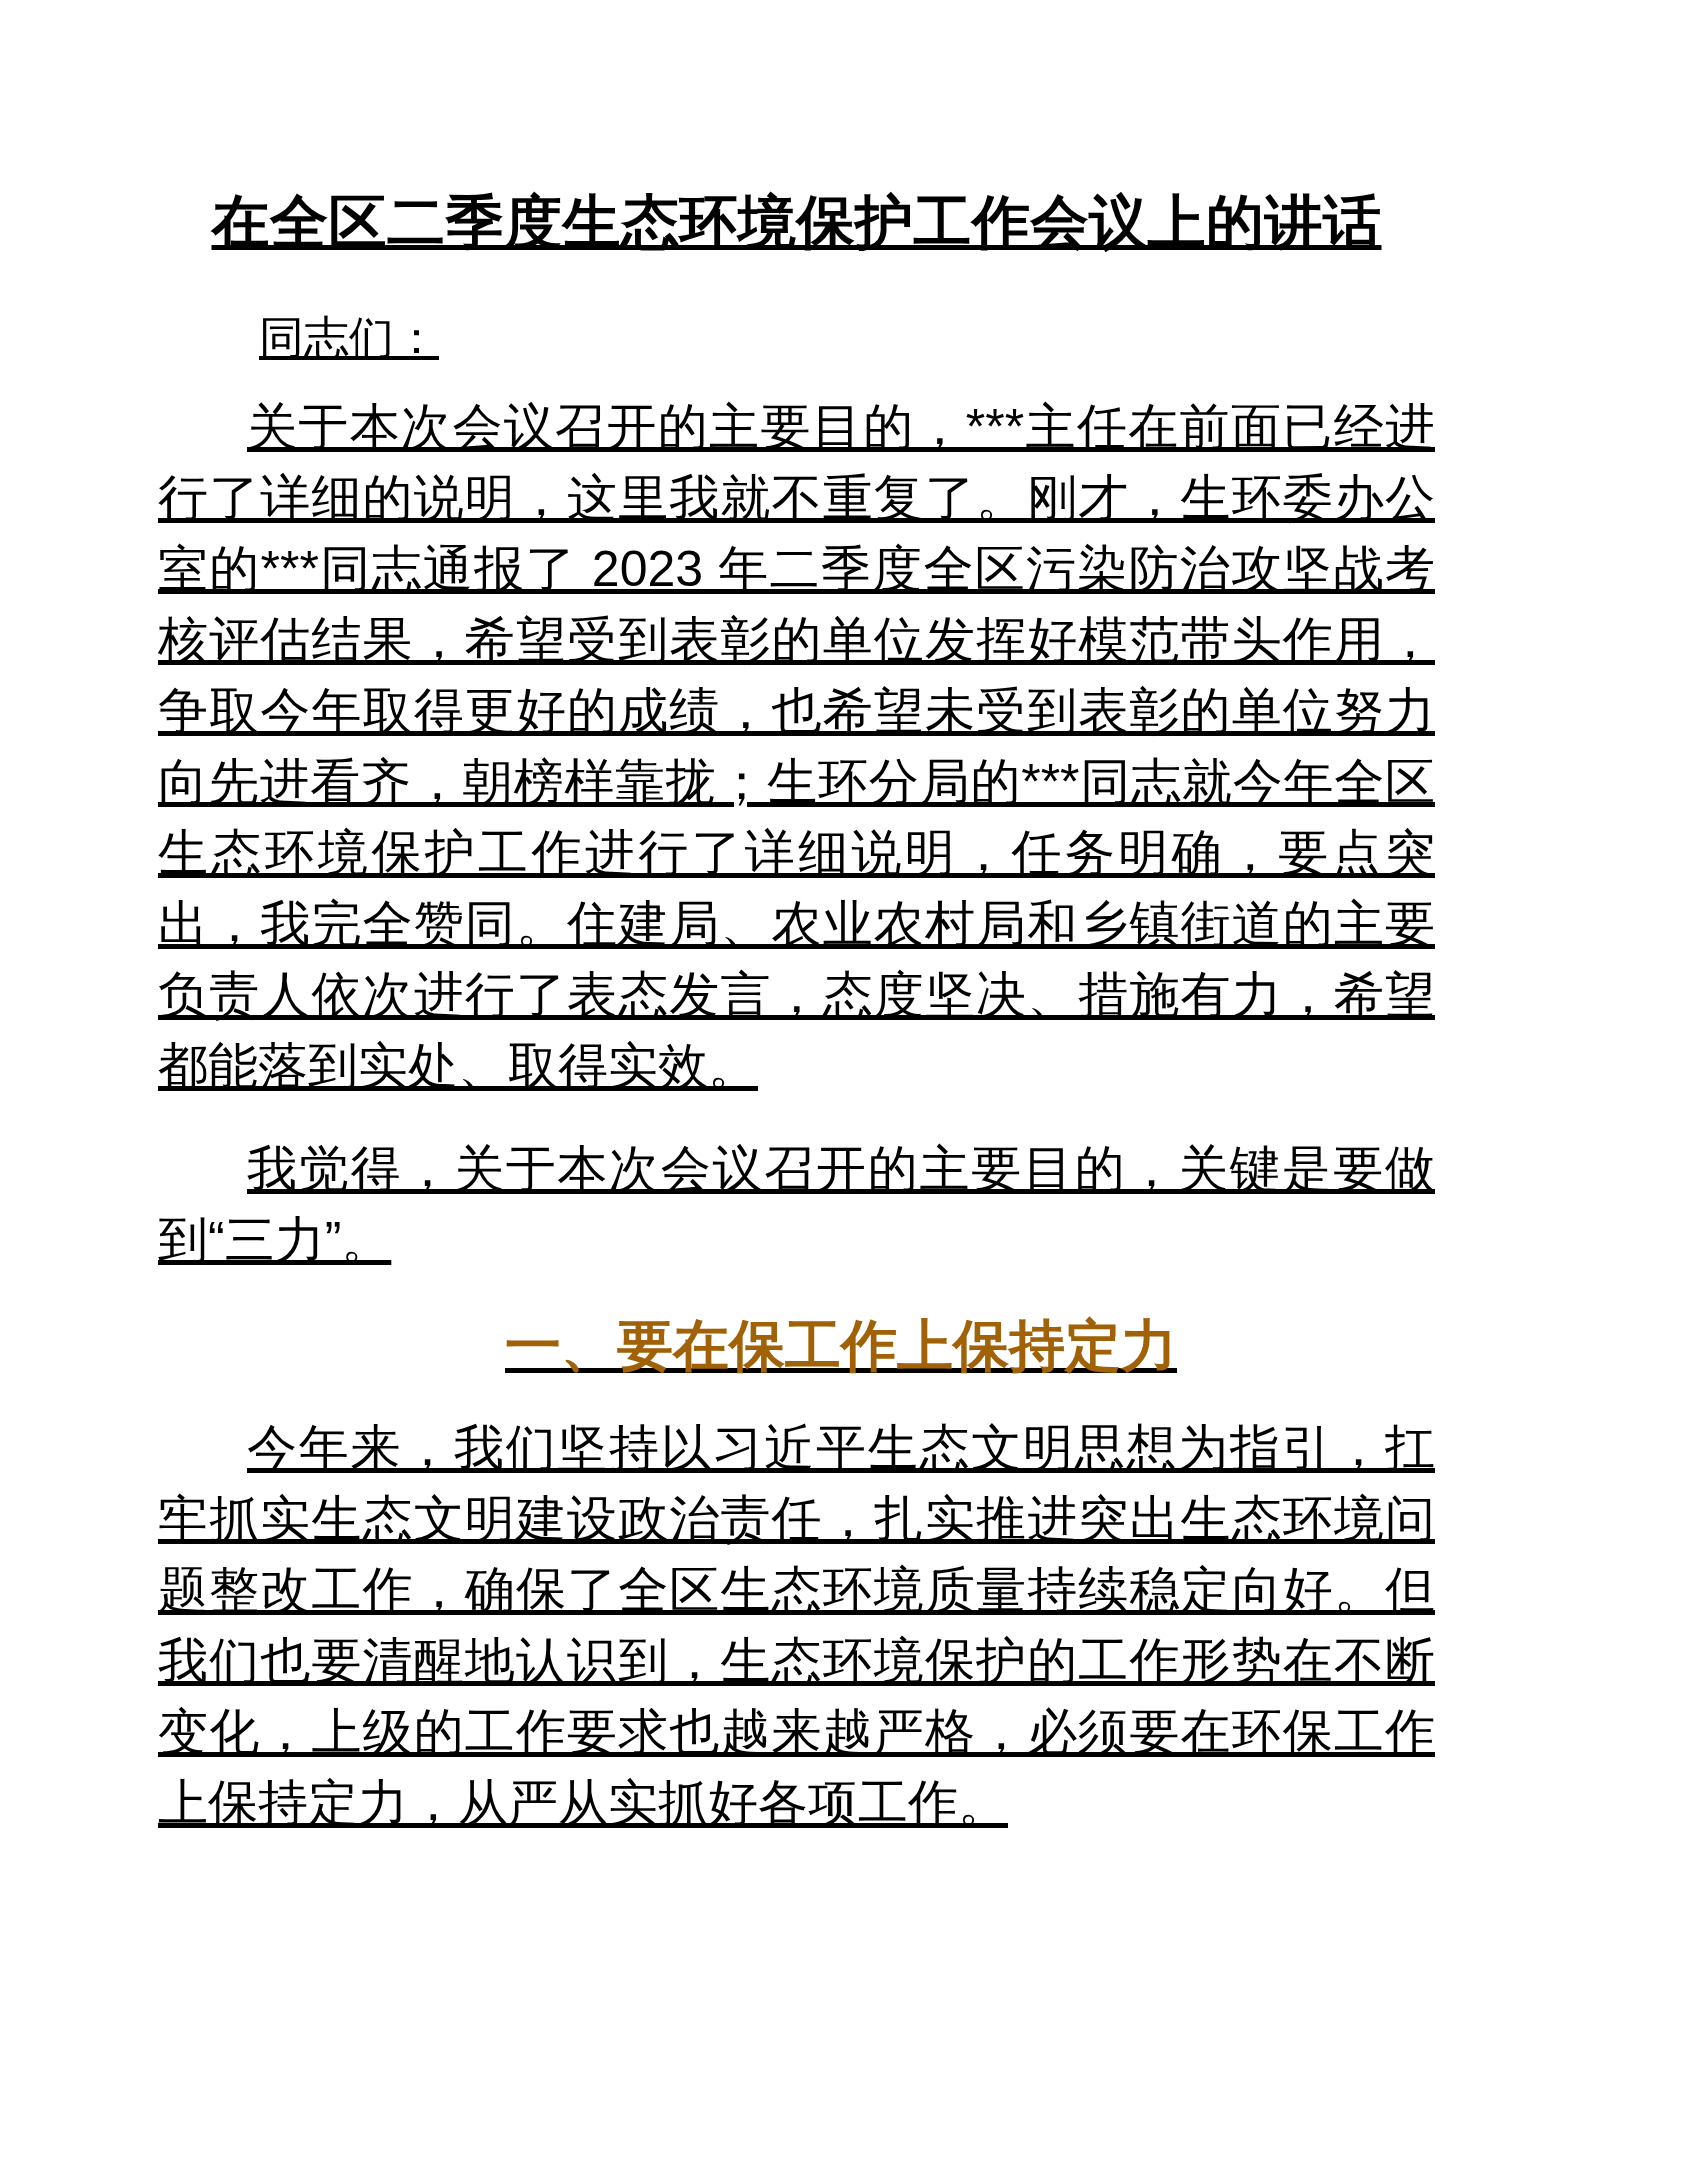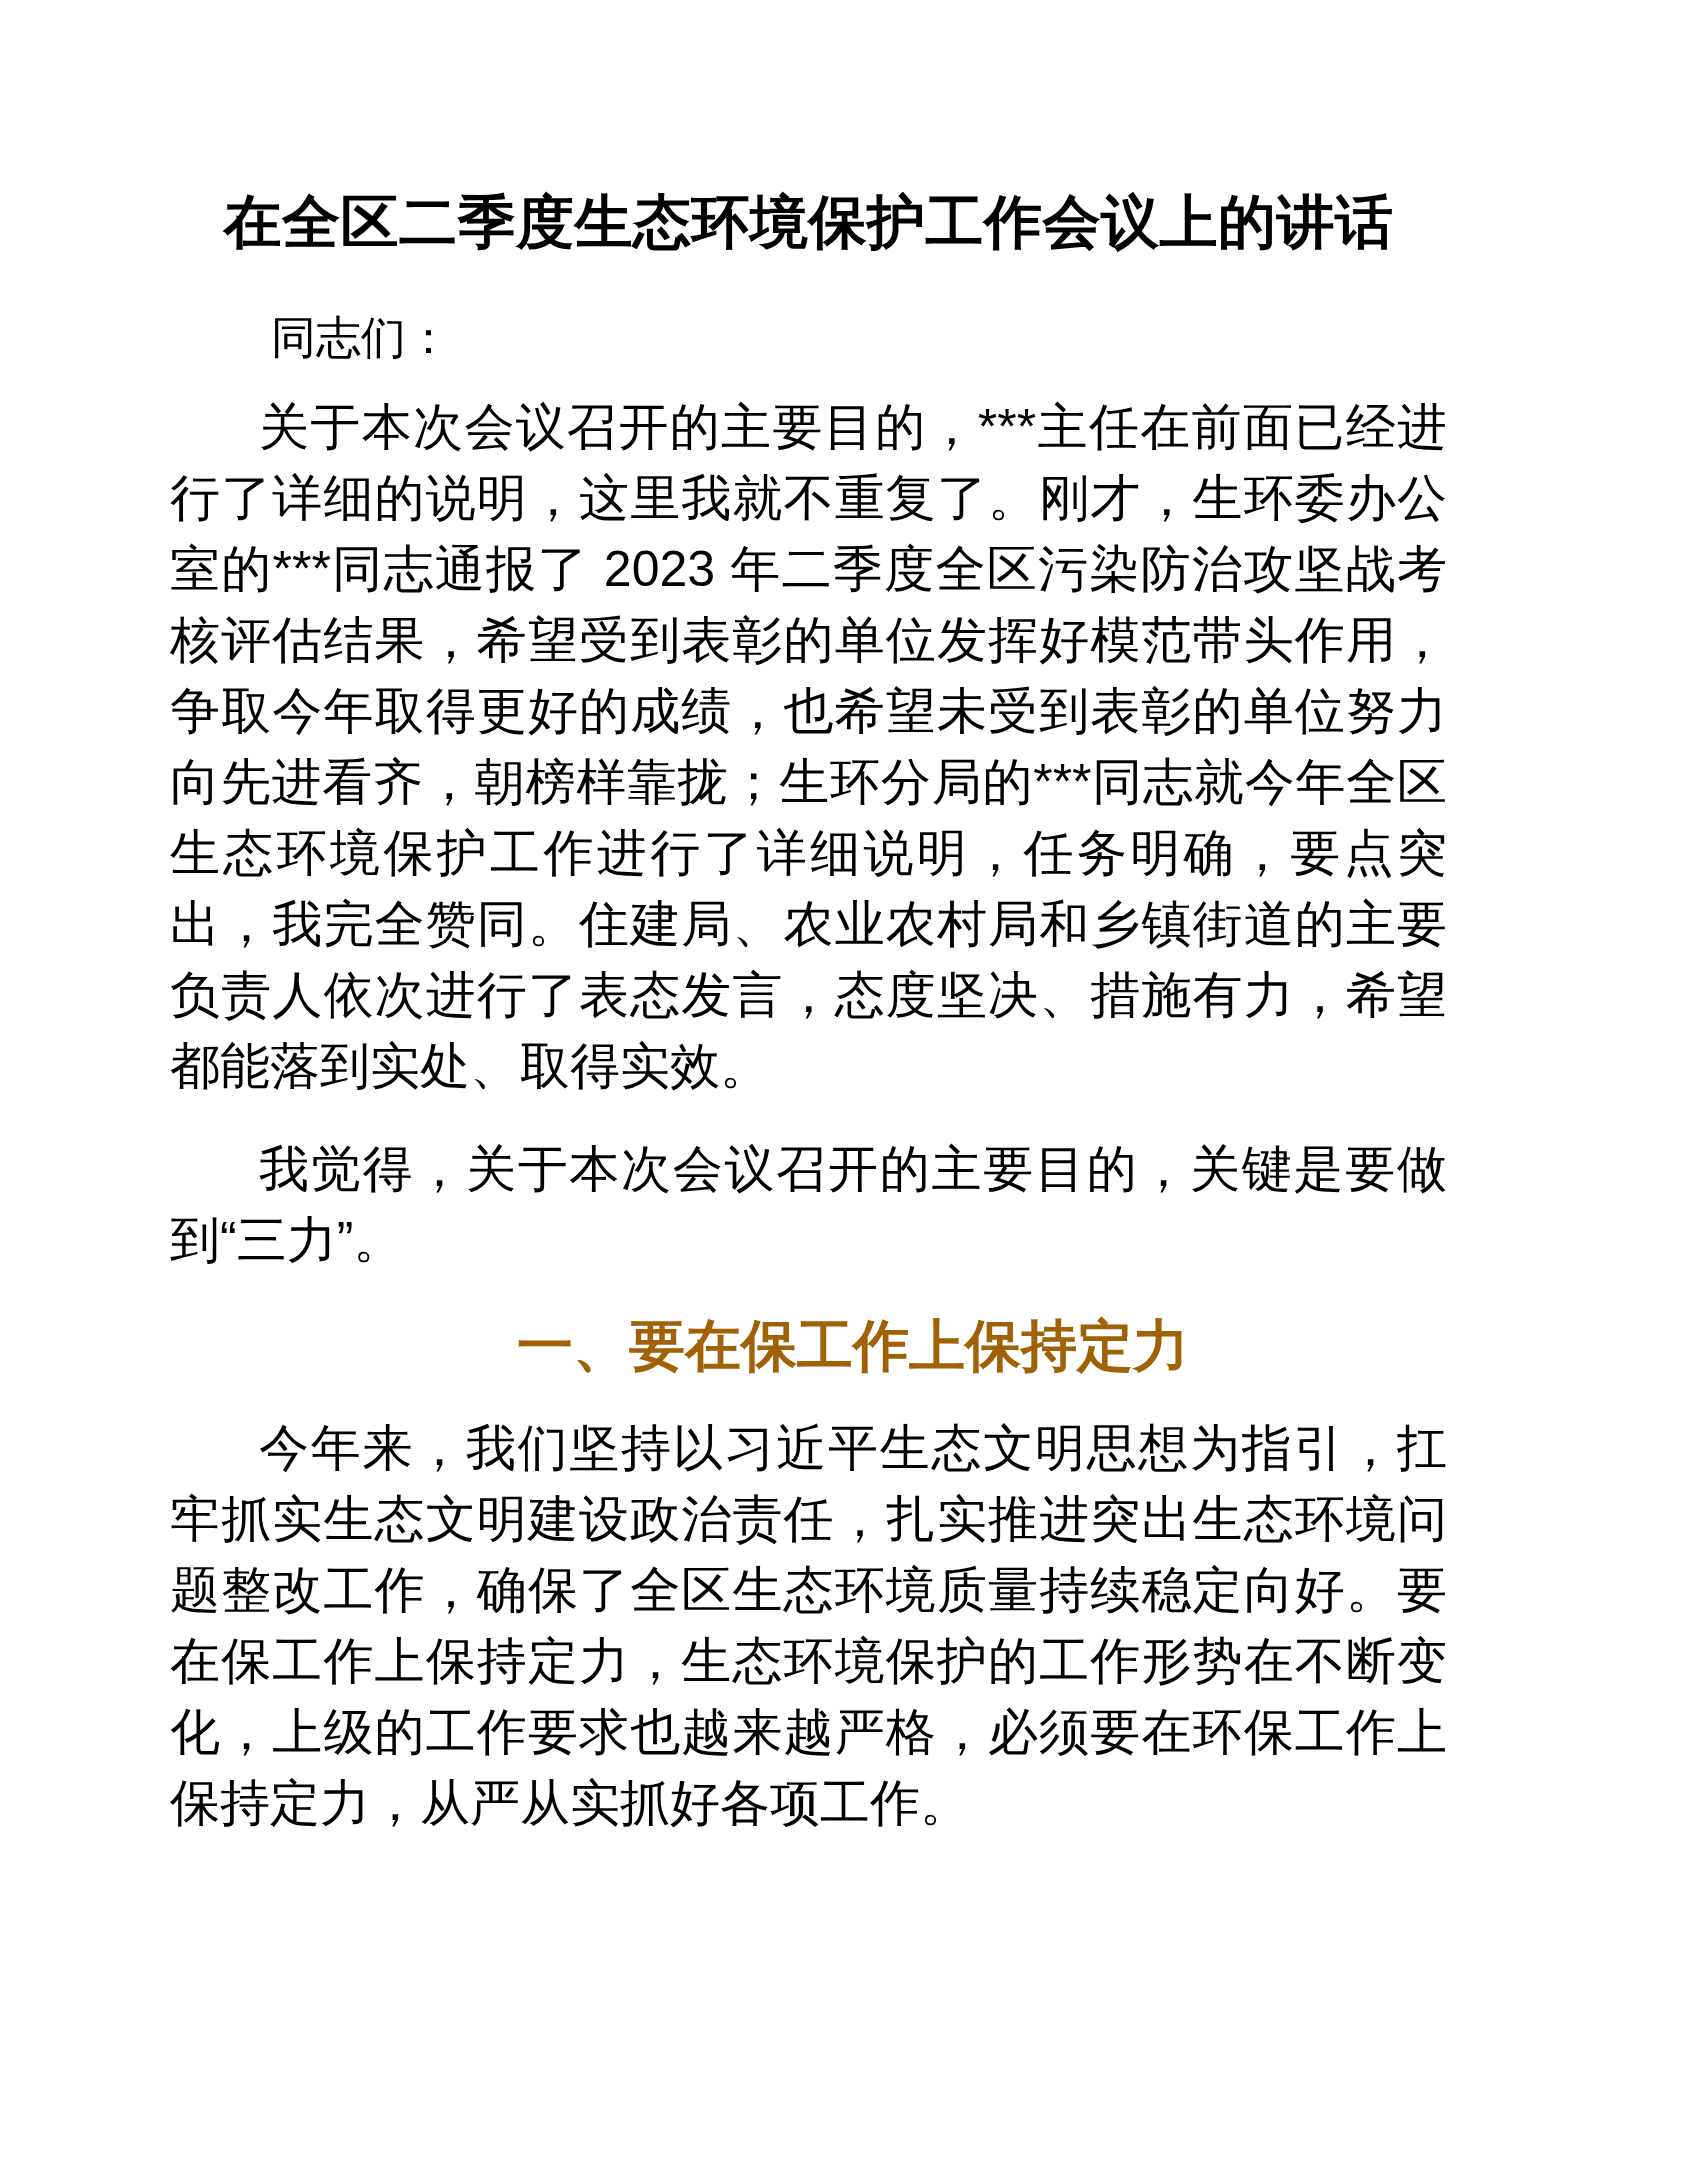--- a/index.html
+++ b/index.html
@@ -14,23 +14,24 @@
     width: 1683px;
     height: 2178px;
     background: #ffffff;
     margin: 0 auto;
     overflow: hidden;
     box-sizing: border-box;
   }
 
   .doc-body {
     position: absolute;
-    left: 170px;
+    left: 158px;
     top: 0;
     width: 1277px;
+    text-decoration: underline;
   }
 
   .doc-title {
     font-family: "Liberation Sans", "DejaVu Sans", sans-serif;
     font-weight: bold;
     font-size: 58px;
     line-height: 1.0;
     color: #000000;
     text-align: center;
     letter-spacing: 0.5px;
@@ -91,17 +92,17 @@
     <h1 class="doc-title">在全区二季度生态环境保护工作会议上的讲话</h1>
 
     <p class="salutation">同志们：</p>
 
     <p class="para para-gap">关于本次会议召开的主要目的，***主任在前面已经进行了详细的说明，这里我就不重复了。刚才，生环委办公室的***同志通报了 2023 年二季度全区污染防治攻坚战考核评估结果，希望受到表彰的单位发挥好模范带头作用，争取今年取得更好的成绩，也希望未受到表彰的单位努力向先进看齐，朝榜样靠拢；生环分局的***同志就今年全区生态环境保护工作进行了详细说明，任务明确，要点突出，我完全赞同。住建局、农业农村局和乡镇街道的主要负责人依次进行了表态发言，态度坚决、措施有力，希望都能落到实处、取得实效。</p>
 
     <p class="para para-gap">我觉得，关于本次会议召开的主要目的，关键是要做到“三力”。</p>
 
     <h2 class="section-heading">一、要在保工作上保持定力</h2>
 
-    <p class="para heading-gap">今年来，我们坚持以习近平生态文明思想为指引，扛牢抓实生态文明建设政治责任，扎实推进突出生态环境问题整改工作，确保了全区生态环境质量持续稳定向好。要在保工作上保持定力，生态环境保护的工作形势在不断变化，上级的工作要求也越来越严格，必须要在环保工作上保持定力，从严从实抓好各项工作。</p>
+    <p class="para heading-gap">今年来，我们坚持以习近平生态文明思想为指引，扛牢抓实生态文明建设政治责任，扎实推进突出生态环境问题整改工作，确保了全区生态环境质量持续稳定向好。但我们也要清醒地认识到，生态环境保护的工作形势在不断变化，上级的工作要求也越来越严格，必须要在环保工作上保持定力，从严从实抓好各项工作。</p>
 
   </div>
 </div>
 
 
 </body></html>

